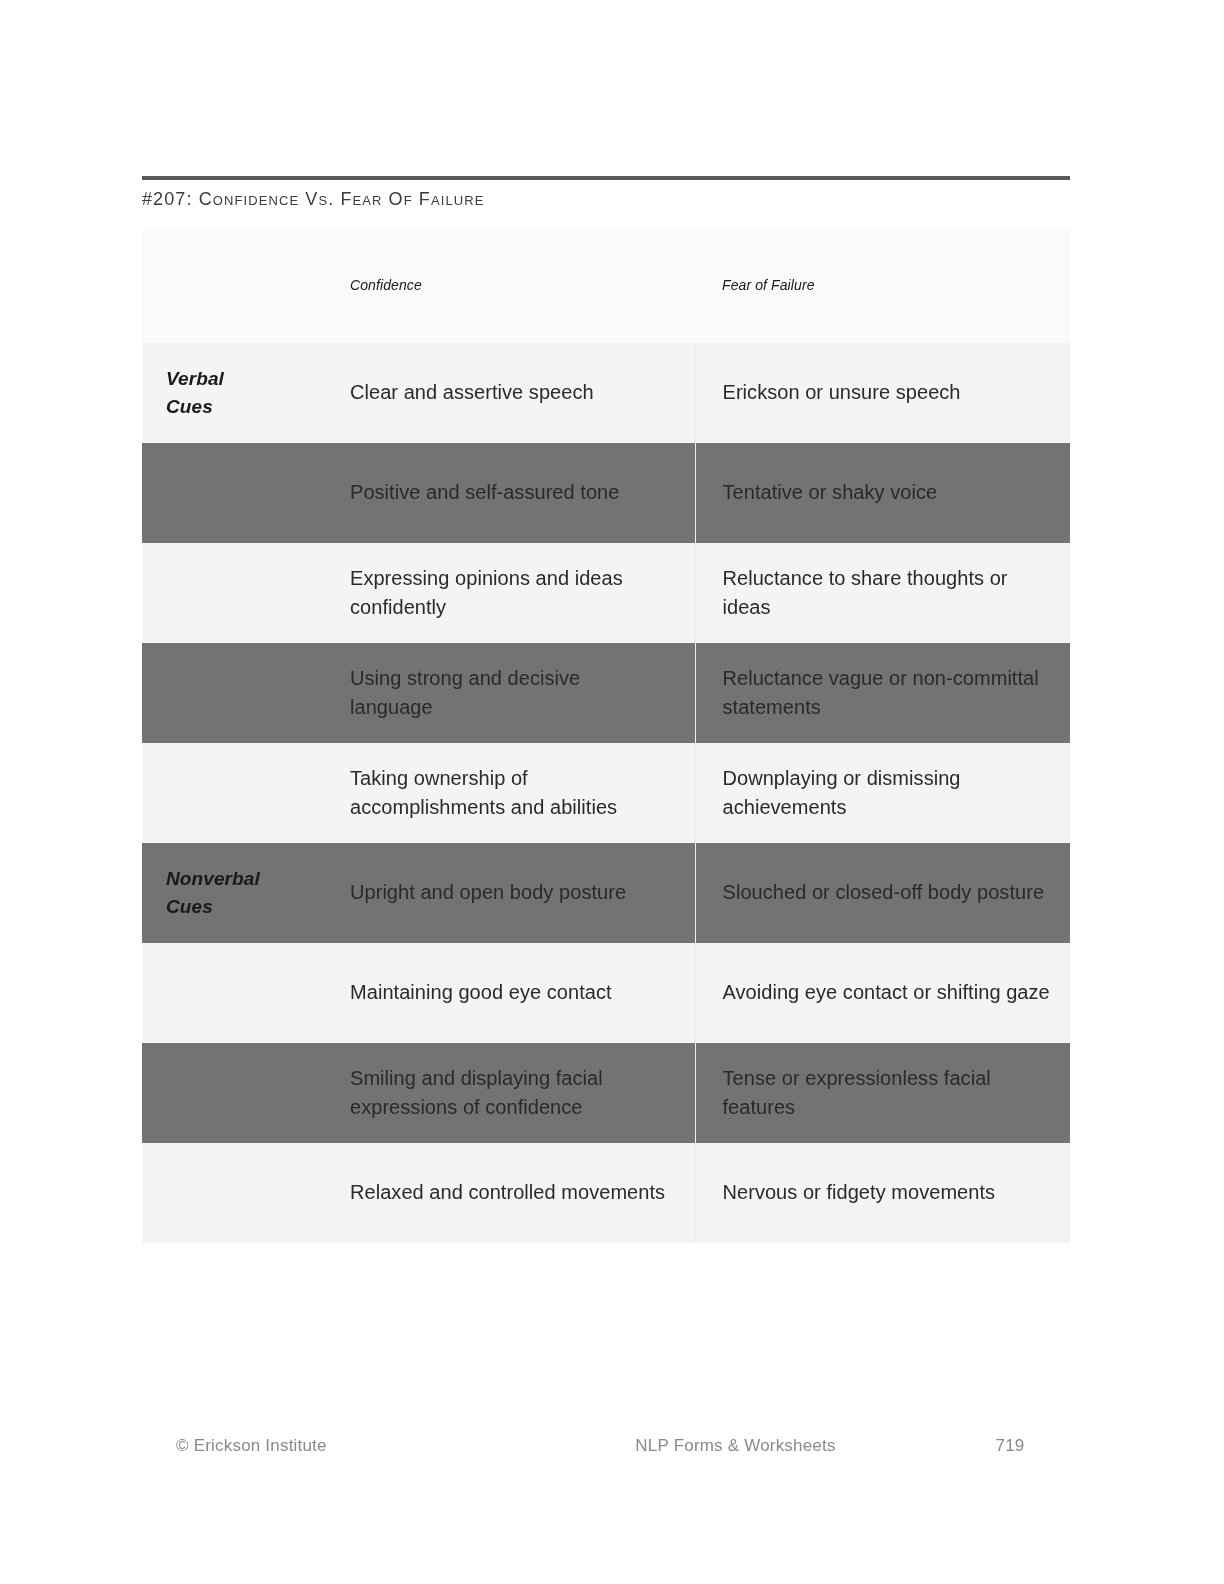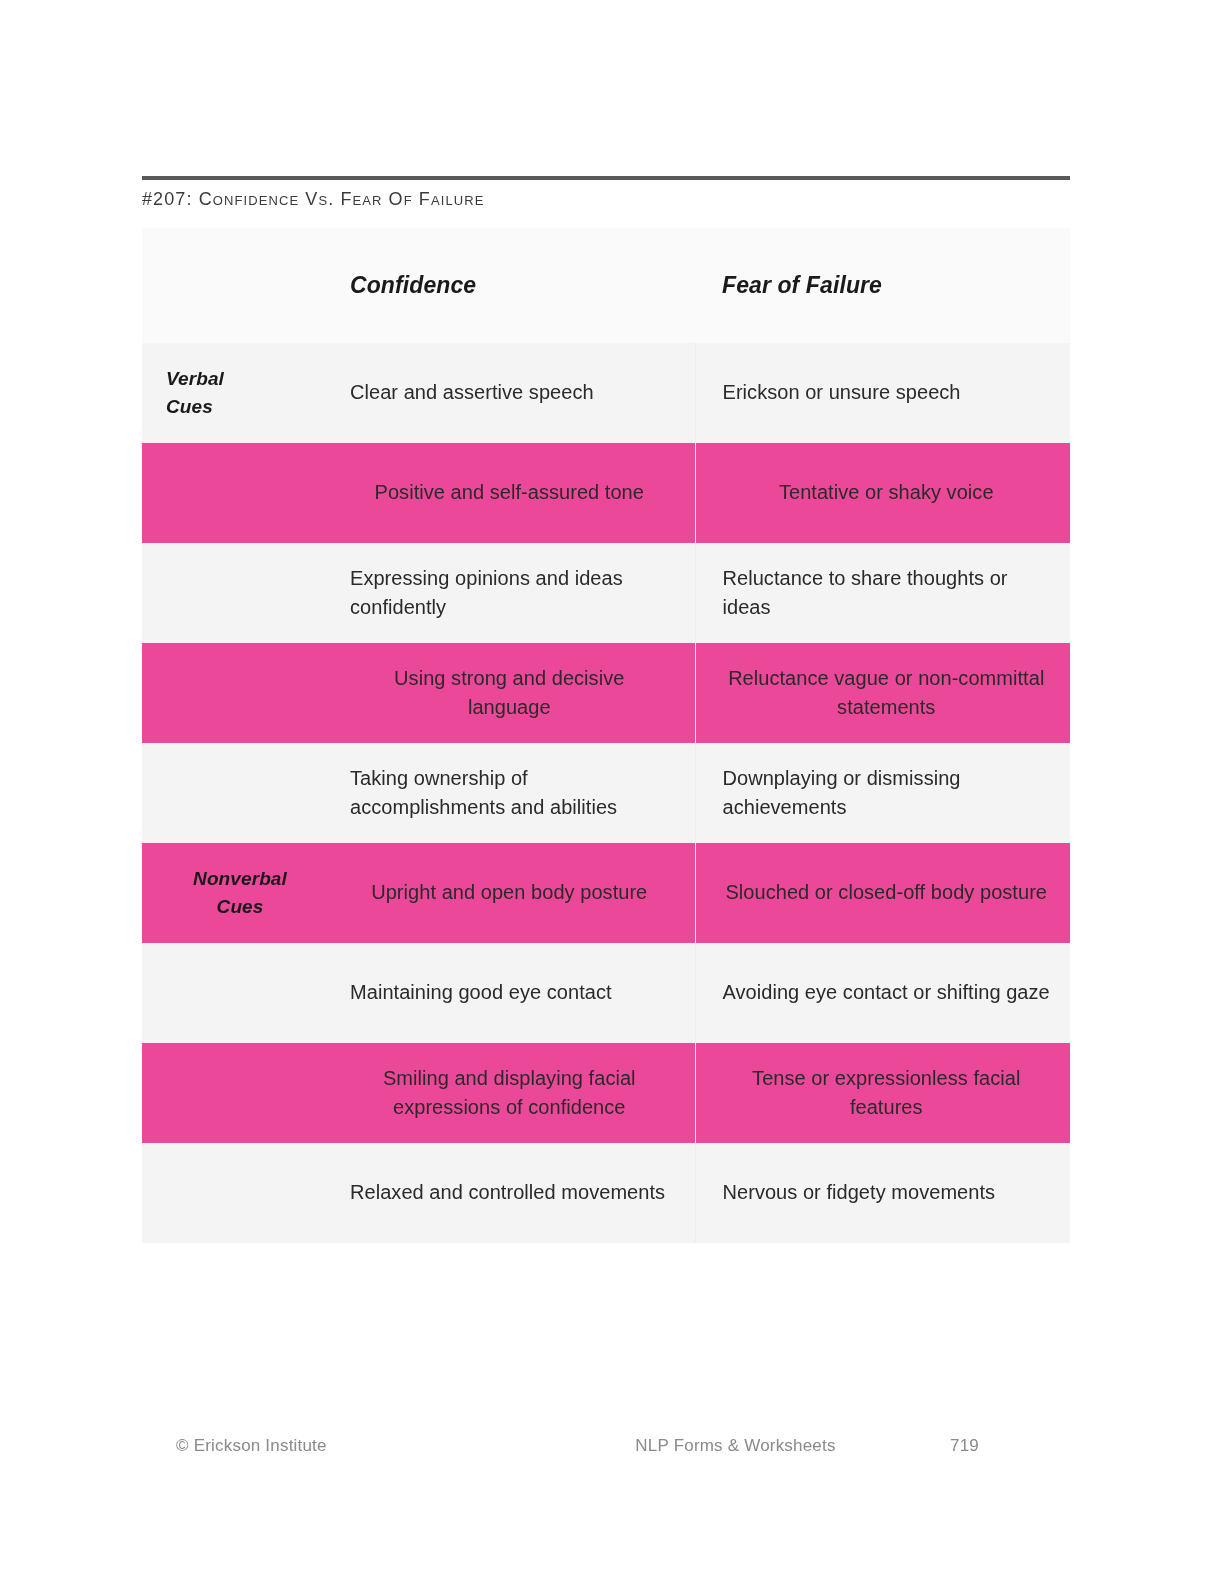--- a/index.html
+++ b/index.html
@@ -53,21 +53,21 @@
     width: 928px;
     border-collapse: collapse;
     table-layout: fixed;
   }
 
   .cmp-table col.c-label { width: 182px; }
   .cmp-table col.c-left  { width: 371px; }
   .cmp-table col.c-right { width: 375px; }
 
   .cmp-table tr.shade td { background: #f4f4f4; }
-  .cmp-table tr.plain td { background: #ec4899; text-align: center; }
+  .cmp-table tr.plain td { background: #737373; }
   .cmp-table tr.head td  { background: #fafafa; }
 
   .cmp-table td {
     vertical-align: middle;
     padding: 0;
     border: 0;
   }
 
   .cmp-table tr.head td {
     height: 115px;
@@ -92,22 +92,22 @@
   }
   td.col-left .cell-inner {
     padding-left: 26px;
   }
   td.col-right .cell-inner {
     padding-left: 27px;
     padding-right: 20px;
   }
 
   .hdr-text {
-    font-size: 23px;
-    font-weight: bold;
+    font-size: 14px;
+    font-weight: normal;
     font-style: italic;
     color: #1a1a1a;
     letter-spacing: 0.1px;
   }
 
   .row-label {
     font-size: 19px;
     font-weight: bold;
     font-style: italic;
     color: #1a1a1a;
@@ -129,21 +129,21 @@
     top: 1436px;
     width: 928px;
     display: flex;
     align-items: baseline;
     font-size: 17px;
     color: #8a8a8a;
     letter-spacing: 0.2px;
   }
   .footer .f-left   { width: 345px; text-align: left; margin-left: 34px; }
   .footer .f-center { flex: 1; text-align: center; }
-  .footer .f-right  { width: 120px; text-align: left; }
+  .footer .f-right  { width: 120px; text-align: center; }
 </style>
 </head>
 <body>
 
 <div class="page">
 
   <div class="content">
 
     <div class="top-rule"></div>
 

